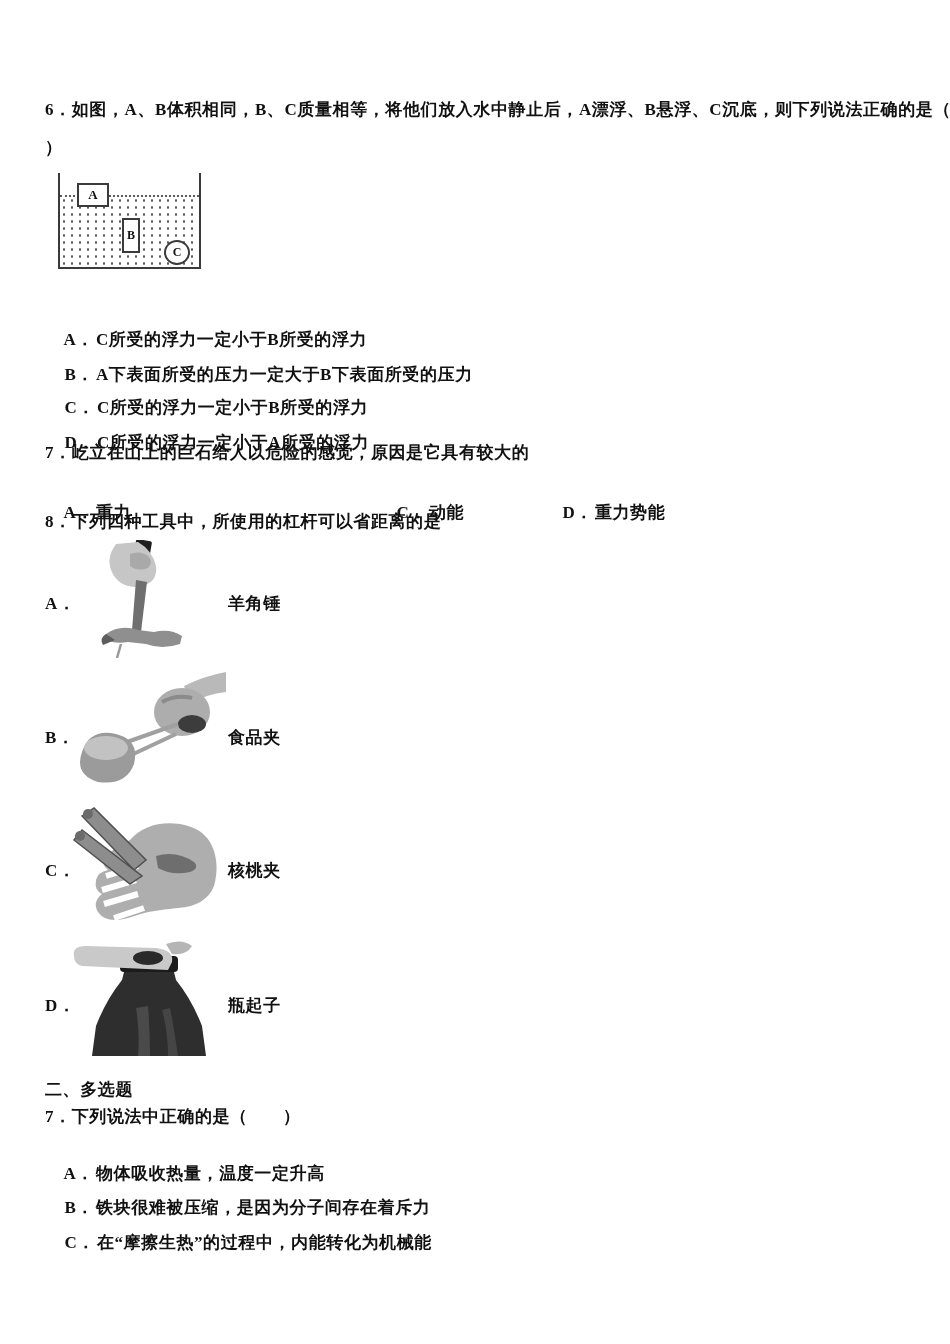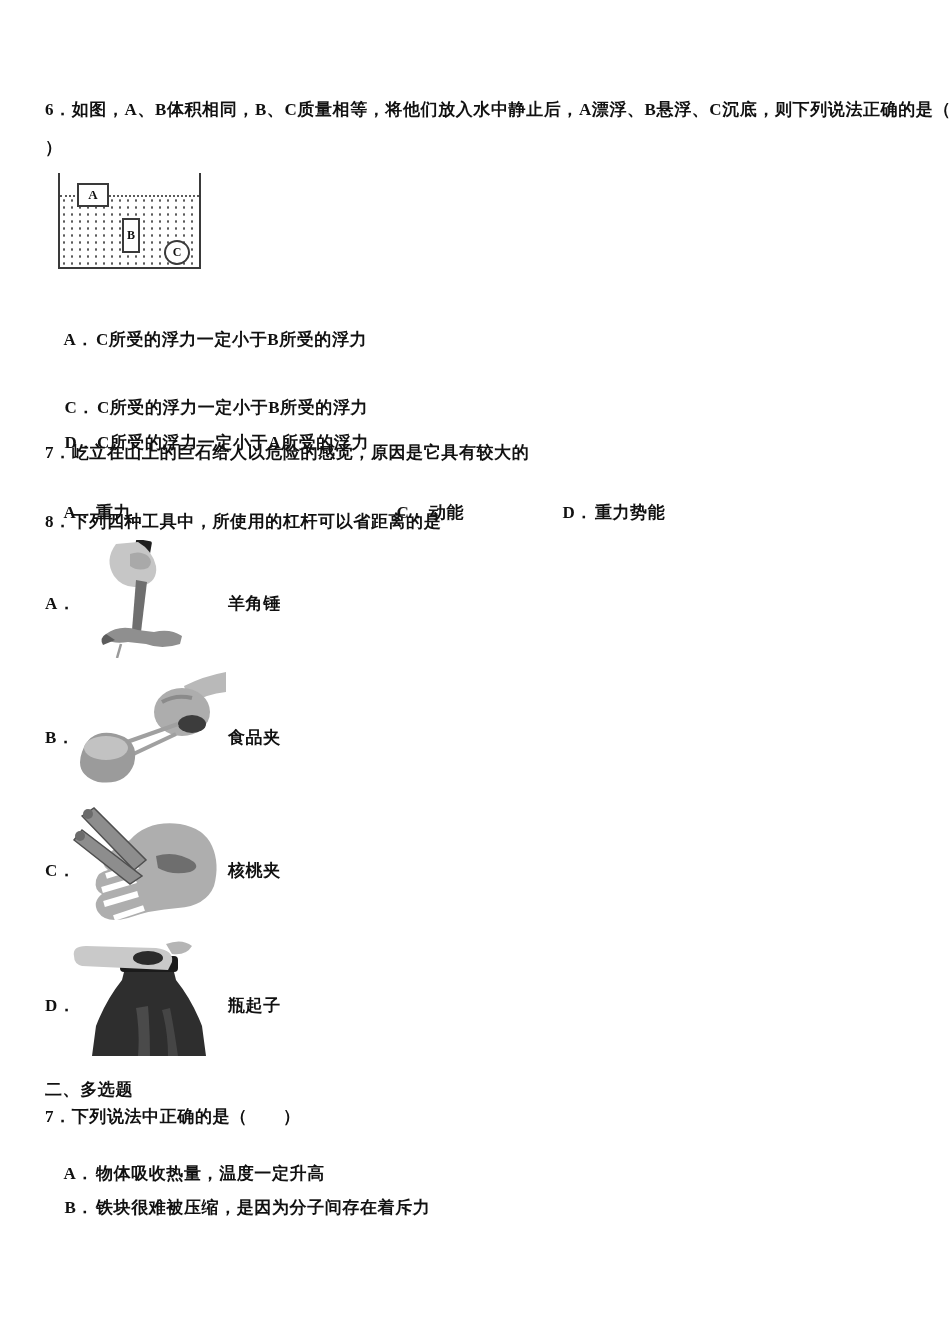--- a/index.html
+++ b/index.html
@@ -45,20 +45,23 @@
     <div class="figblock blockB">
       <span>B</span>
     </div>
     <div class="figblock circleC">
       <span>C</span>
     </div>
   </div>
 
   <div class="t" style="left:45px;top:304px">
     <span class="opt-label">A．</span><span>C所受的浮力一定小于B所受的浮力</span>
+  </div>
+  <div class="t" style="left:45px;top:339px">
+    <span class="opt-label">B．</span><span>A下表面所受的压力一定大于B下表面所受的压力</span>
   </div>
   <div class="t" style="left:45px;top:372px">
     <span class="opt-label">C．</span><span>C所受的浮力一定小于B所受的浮力</span>
   </div>
   <div class="t" style="left:45px;top:407px">
     <span class="opt-label">D．</span><span>C所受的浮力一定小于A所受的浮力</span>
   </div>
 
   <div class="t" style="left:45px;top:441px">7．屹立在山上的巨石给人以危险的感觉，原因是它具有较大的</div>
   <div class="t" style="left:45px;top:477px">
@@ -132,14 +135,17 @@
 
   <div class="t" style="left:45px;top:1078px">二、多选题</div>
 
   <div class="t" style="left:45px;top:1105px">7．下列说法中正确的是（　　）</div>
   <div class="t" style="left:45px;top:1138px">
     <span class="opt-label">A．</span><span>物体吸收热量，温度一定升高</span>
   </div>
   <div class="t" style="left:45px;top:1172px">
     <span class="opt-label">B．</span><span>铁块很难被压缩，是因为分子间存在着斥力</span>
   </div>
+  <div class="t" style="left:45px;top:1207px">
+    <span class="opt-label">C．</span><span>在“摩擦生热”的过程中，内能转化为机械能</span>
+  </div>
 
 </div>
 
 </body></html>

